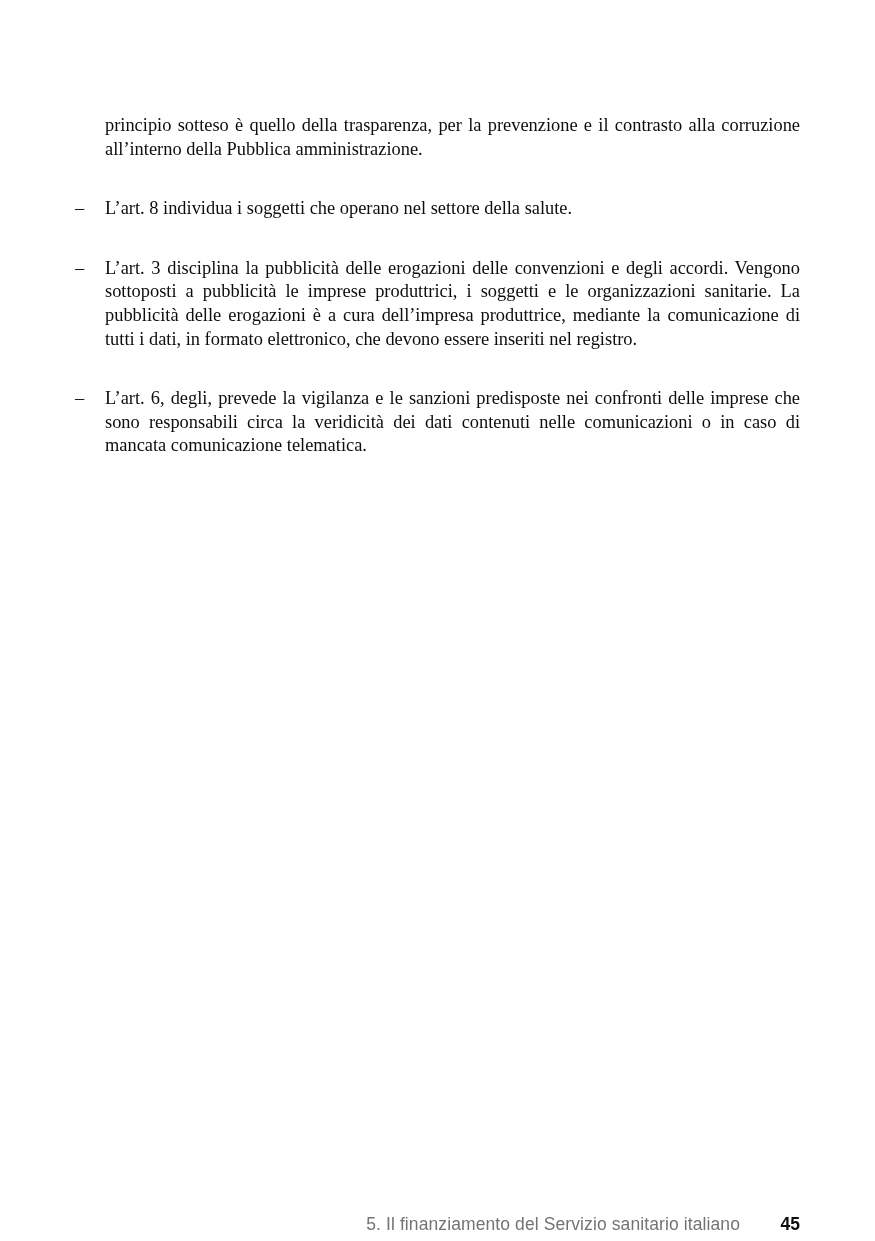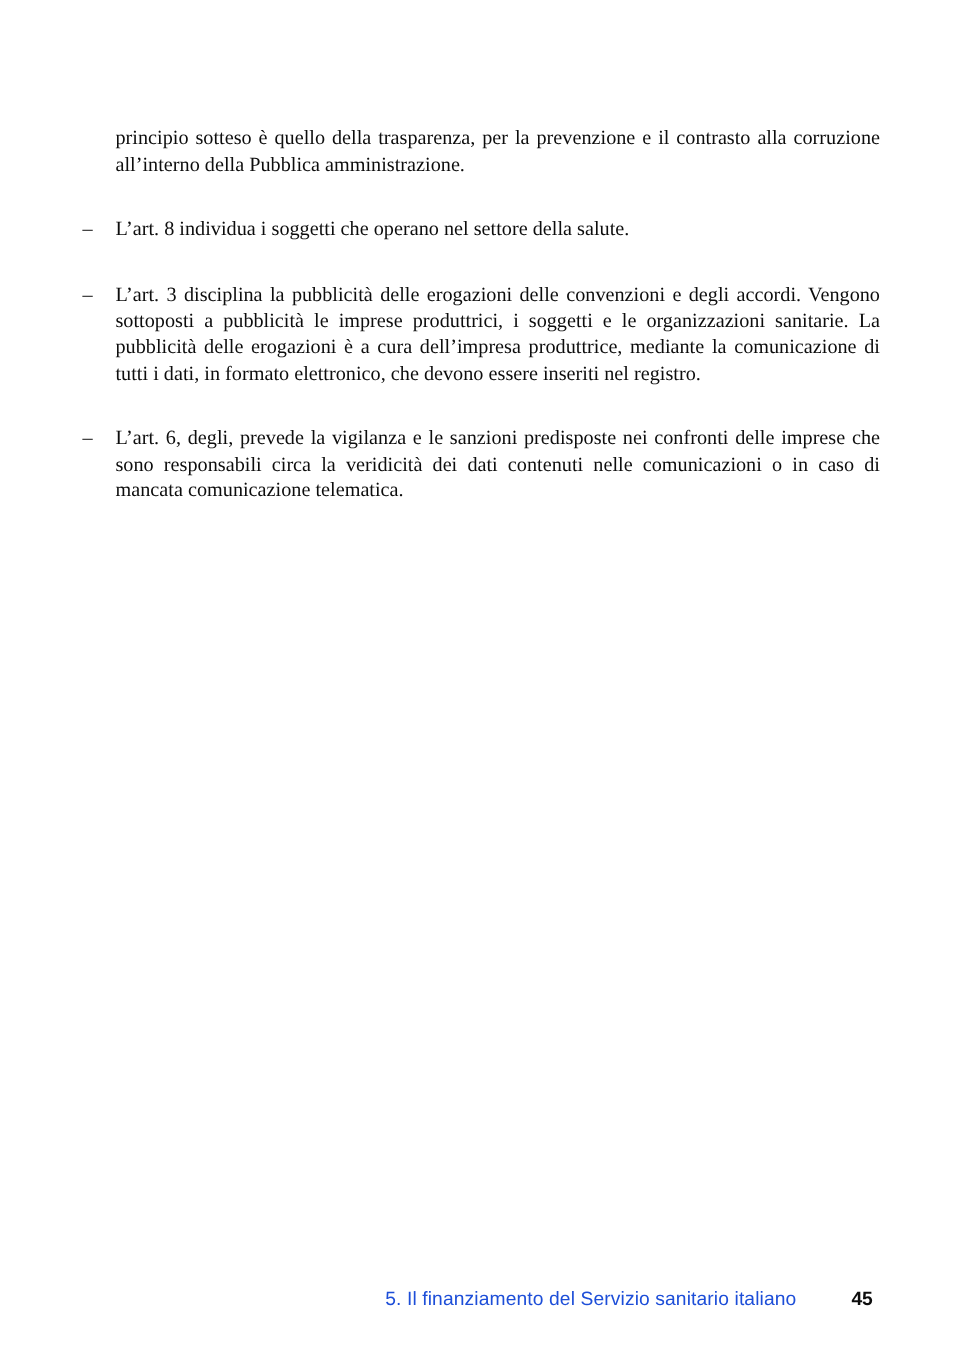--- a/index.html
+++ b/index.html
@@ -86,32 +86,33 @@
     height: 30px;
     display: flex;
     align-items: baseline;
     justify-content: flex-end;
     font-family: "Liberation Sans", "DejaVu Sans", sans-serif;
   }
 
   .footer-title {
     font-size: 17.5px;
     line-height: 24px;
-    color: #1d4ed8;
+    color: #737373;
     letter-spacing: 0.1px;
+    margin-top: 44px;
   }
 
   .footer-page-number {
     font-size: 17.5px;
     line-height: 24px;
     font-weight: bold;
     color: #0d0d0d;
-    margin-left: 50px;
+    margin-left: 34px;
     min-width: 26px;
-    text-align: left;
+    text-align: right;
   }
 </style>
 </head>
 <body>
 
 <div class="page">
 
   <div class="content-area">
 
     <p class="body-text para-continuation">principio sotteso è quello della trasparenza, per la prevenzione e il contrasto alla corruzione all’interno della Pubblica amministrazione.</p>

